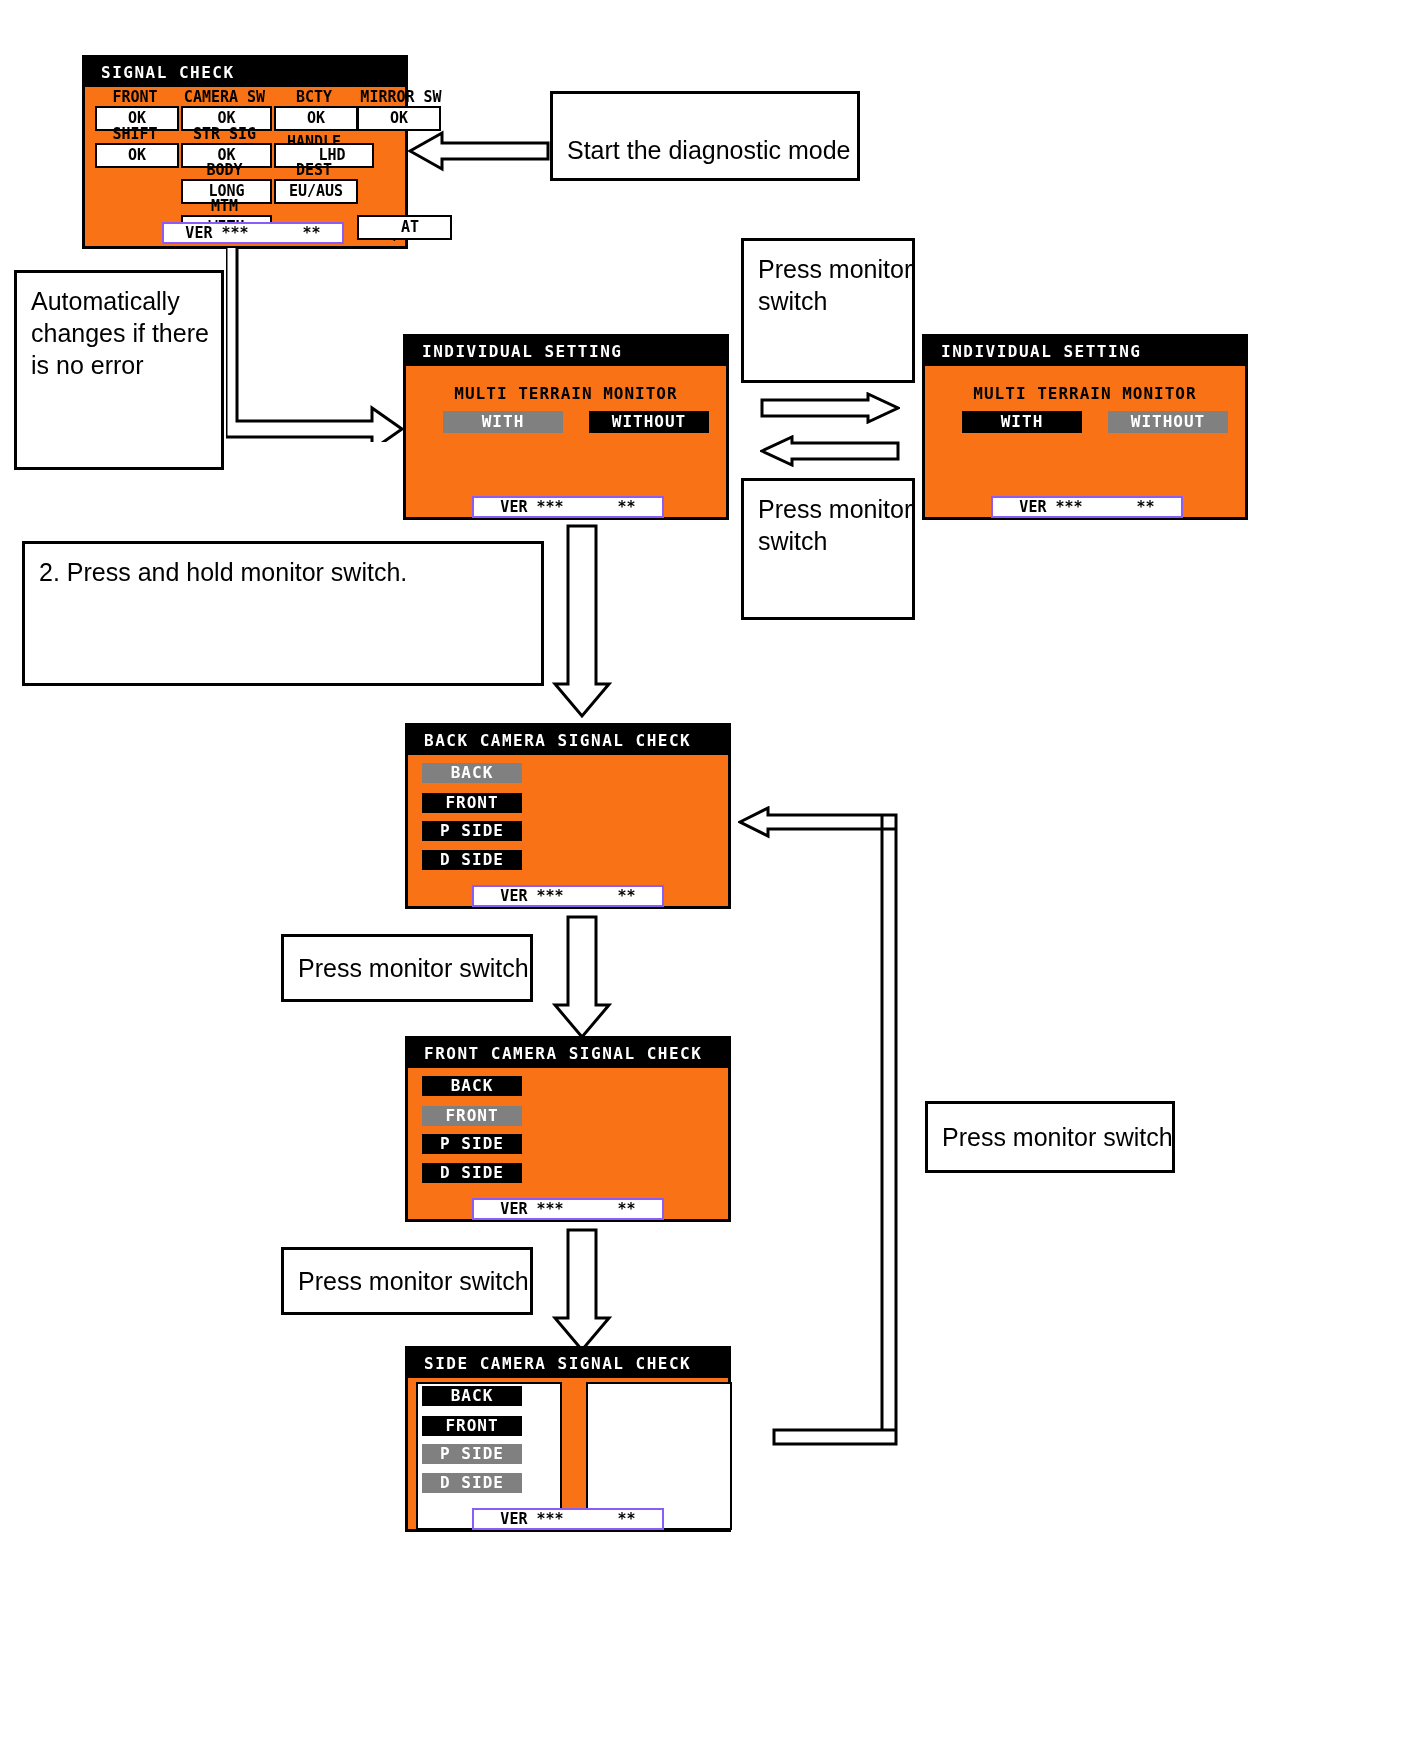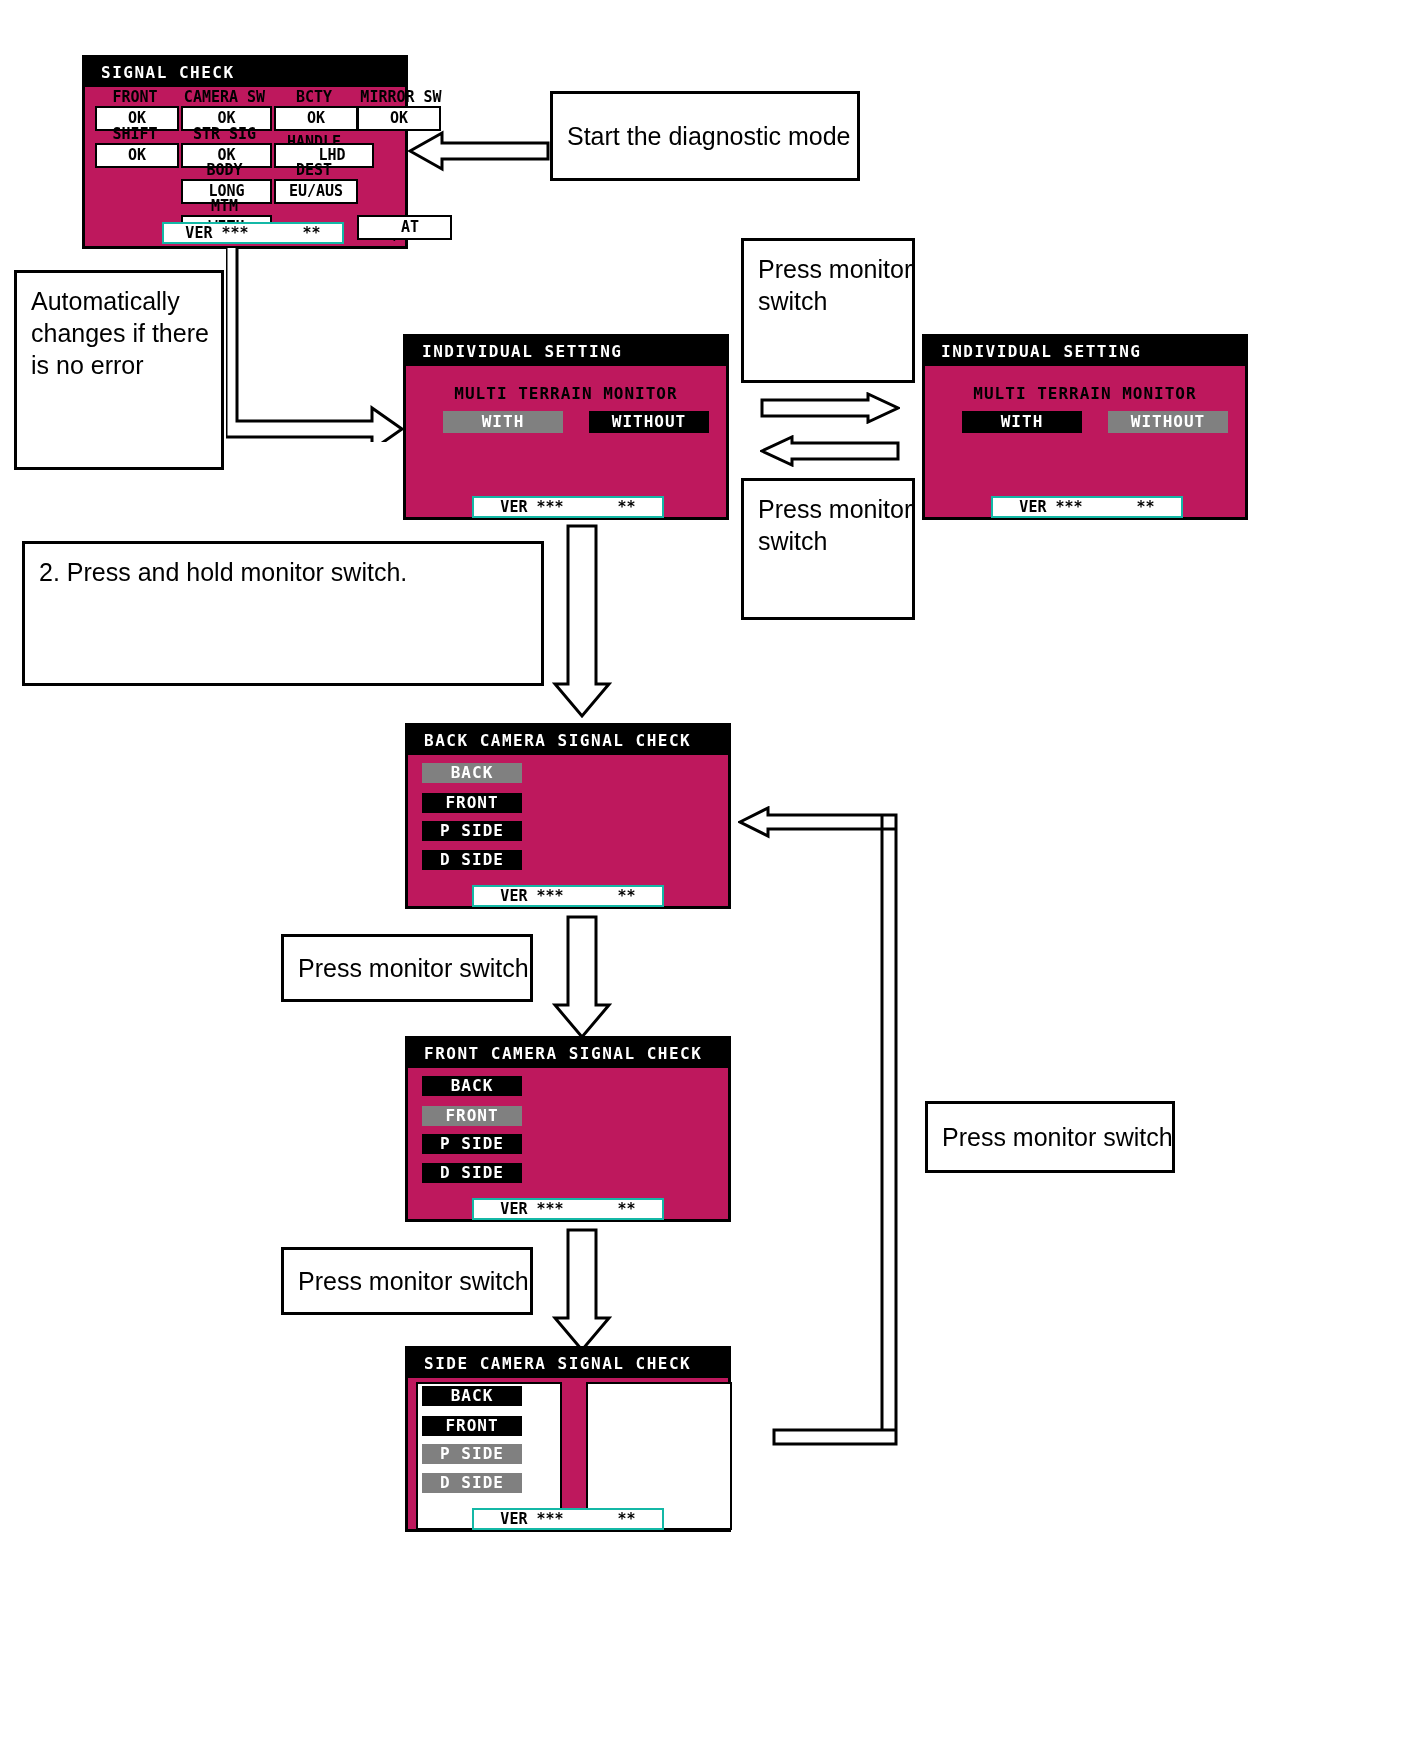--- a/index.html
+++ b/index.html
@@ -8,34 +8,34 @@
 
   
   .abs{position:absolute;box-sizing:border-box;}
 
   
   .note{border:3px solid #000;background:#fff;font-size:25px;line-height:1.28;
         padding:12px 14px;color:#000;}
   .note div{white-space:nowrap;}
 
   
-  .screen{border:3px solid #000;background:#be185d;box-sizing:border-box;
+  .screen{border:3px solid #000;background:#f97316;box-sizing:border-box;
           font-family:"DejaVu Sans Mono", monospace;}
   .screen .titlebar{background:#000;color:#fff;font-weight:bold;
           font-size:16px;letter-spacing:1.5px;padding:5px 0 5px 16px;
           font-family:"DejaVu Sans Mono", monospace;}
   .screen .body{position:relative;}
 
   
   .cell{position:absolute;border:2px solid #000;background:#fff;
         text-align:center;font-size:15px;font-weight:bold;line-height:1;
         padding:3px 0;font-family:"DejaVu Sans Mono", monospace;}
   .clabel{position:absolute;text-align:center;font-size:15px;font-weight:bold;
         font-family:"DejaVu Sans Mono", monospace;line-height:1;}
-  .verbar{position:absolute;border:2px solid #14b8a6;background:#fff;
+  .verbar{position:absolute;border:2px solid #8b5cf6;background:#fff;
         font-size:15px;font-weight:bold;font-family:"DejaVu Sans Mono", monospace;
         display:flex;align-items:flex-start;justify-content:center;gap:54px;}
 
   
   .chip{position:absolute;color:#fff;font-weight:bold;font-size:16px;
         letter-spacing:1px;text-align:center;line-height:1;
         font-family:"DejaVu Sans Mono", monospace;
         display:flex;align-items:center;justify-content:center;}
   .chip.on{background:#808080;}
   .chip.off{background:#000;}
@@ -83,21 +83,21 @@
     <div class="clabel" style="left:272px;top:112px;width:80px;margin-top:29px;">T/M</div>
     <div class="cell" style="left:272px;top:128px;width:80px;padding-left:11px;">AT</div>
   </div>
 </div>
 
 <div class="abs verbar" style="left:162px;top:222px;width:182px;height:22px;">
   <span>VER ***</span>
   <span>**</span>
 </div>
 
-<div class="abs note" style="left:550px;top:91px;width:310px;height:90px;display:flex;align-items:center;">
+<div class="abs note" style="left:550px;top:91px;width:310px;height:90px;display:flex;align-items:flex-end;">
   <div>Start the diagnostic mode</div>
 </div>
 
 <div class="arrow" style="left:408px;top:130px;width:142px;height:42px;">
   <svg width="142" height="42" viewBox="0 0 142 42">
     <polygon points="2,21 34,3 34,13 140,13 140,29 34,29 34,39" fill="#fff" stroke="#000" stroke-width="3"></polygon>
   </svg>
 </div>
 
 <div class="abs note" style="left:14px;top:270px;width:210px;height:200px;">

